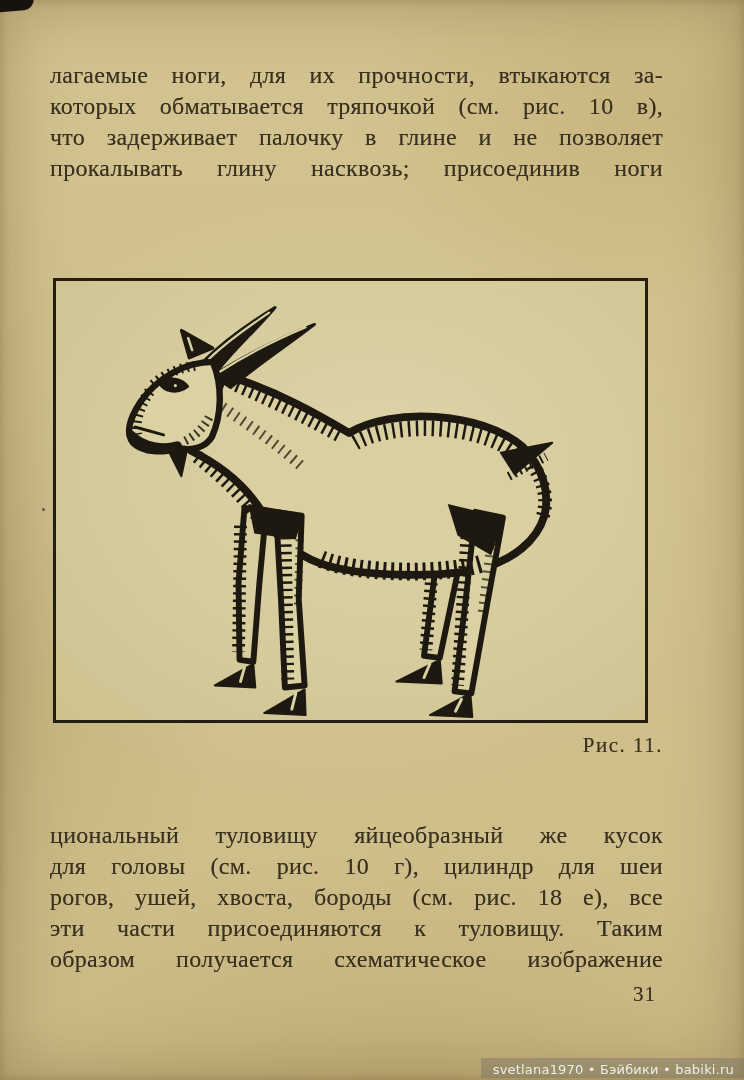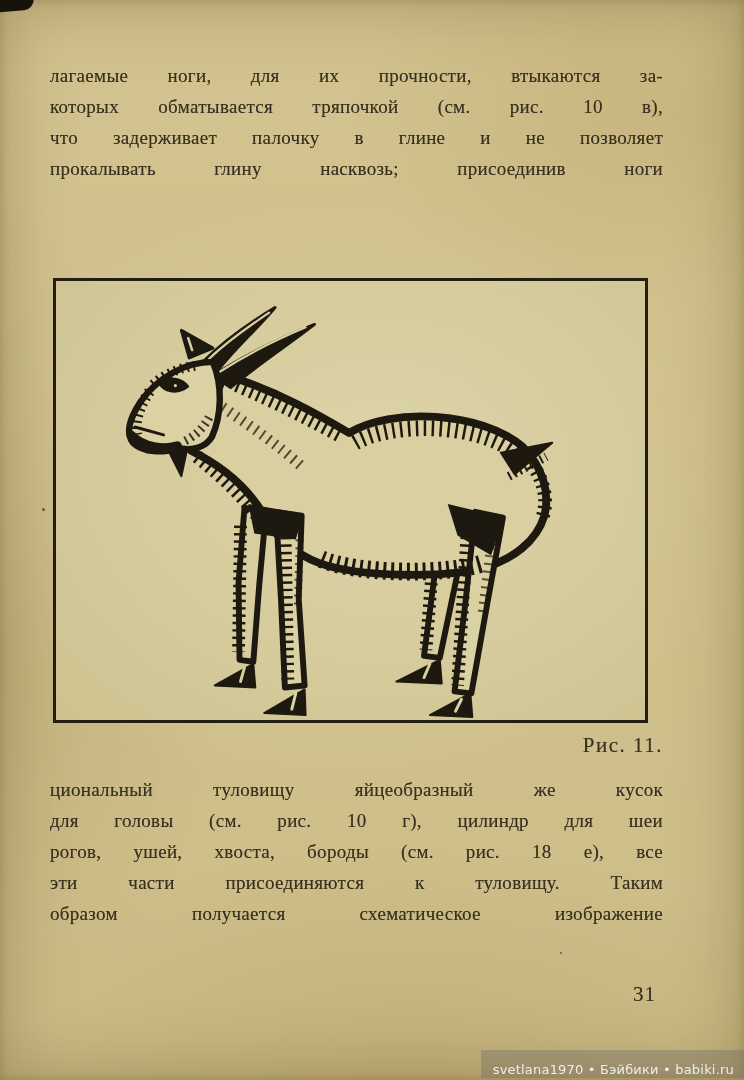--- a/index.html
+++ b/index.html
@@ -13,39 +13,39 @@
       radial-gradient(ellipse 620px 300px at 55% 100%, rgba(148,118,58,.18), transparent 78%),
       radial-gradient(ellipse 300px 500px at 0% 60%, rgba(130,102,48,.14), transparent 75%),
       linear-gradient(#d2c390,#cdbd89);
     box-shadow: inset 0 0 70px rgba(92,70,30,.38), inset 0 0 10px rgba(92,70,30,.28);}
   .corner-blob{position:absolute;top:-3px;left:-4px;width:38px;height:14px;
     background:#17120b;border-radius:0 4px 12px 4px;transform:rotate(-5deg);}
   .speck{position:absolute;width:3px;height:3px;border-radius:50%;background:rgba(46,38,20,.65);}
   .s1{left:42px;top:508px;} .s2{left:560px;top:952px;width:2px;height:2px;}
 
   .par{position:absolute;left:50px;right:81px;color:#39311f;
-    font-size:19px;line-height:31px;letter-spacing:.3px;
+    font-size:24px;line-height:31px;letter-spacing:.3px;
     text-shadow:0 0 .6px rgba(57,49,31,.55);}
   .par .line{text-align:justify;text-align-last:justify;white-space:normal;}
   .par-top{top:60px;}
-  .par-bottom{top:774px;}
+  .par-bottom{top:820px;}
 
   figure{margin:0;}
   .frame{position:absolute;left:53px;top:278px;width:595px;height:445px;
     box-sizing:border-box;border:3px solid #241d12;
     background:radial-gradient(ellipse at 55% 42%, #ddd4a9 0%, #d5cb9c 55%, #cec290 100%);}
   .frame svg{display:block;width:100%;height:100%;}
   .caption{position:absolute;left:50px;right:81px;top:733px;text-align:right;
     font-size:21px;letter-spacing:1.5px;color:#39311f;text-shadow:0 0 .6px rgba(57,49,31,.5);}
 
   .page-number{position:absolute;top:982px;right:88px;font-size:21px;color:#39311f;
     letter-spacing:1px;text-shadow:0 0 .6px rgba(57,49,31,.5);}
 
   .watermark{position:absolute;right:0;bottom:2px;height:20px;line-height:23px;
-    padding:8px 10px 0 12px;background:rgba(110,108,100,.38);
+    padding:0 10px 0 12px;background:rgba(110,108,100,.38);
     font-family:"DejaVu Sans","Liberation Sans",sans-serif;font-size:13px;
     color:rgba(250,250,248,.88);letter-spacing:.2px;}
 </style>
 </head>
 <body>
 
 <div class="page">
   <div class="corner-blob"></div>
   <div class="speck s1"></div>
   <div class="speck s2"></div>

